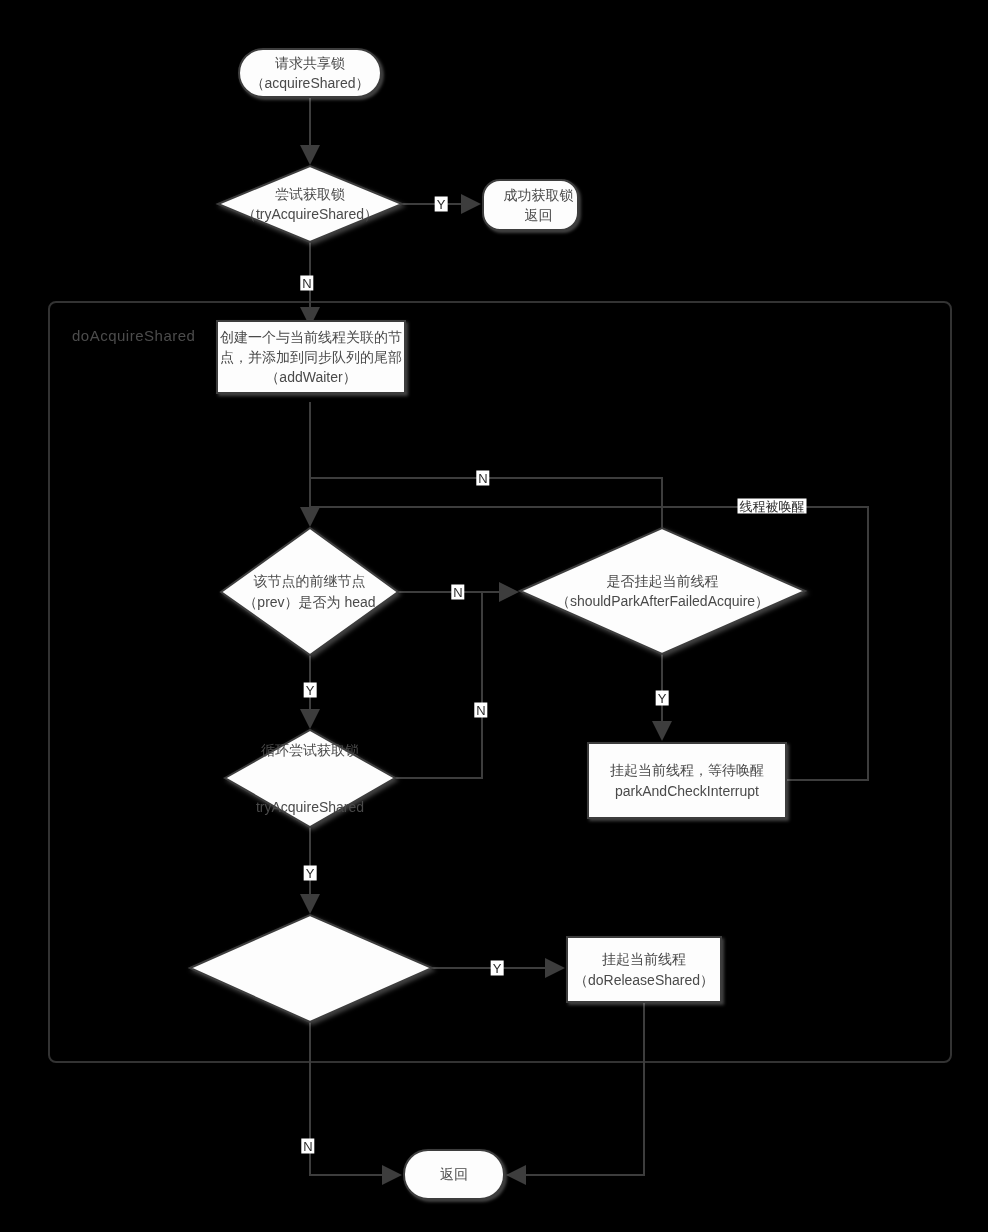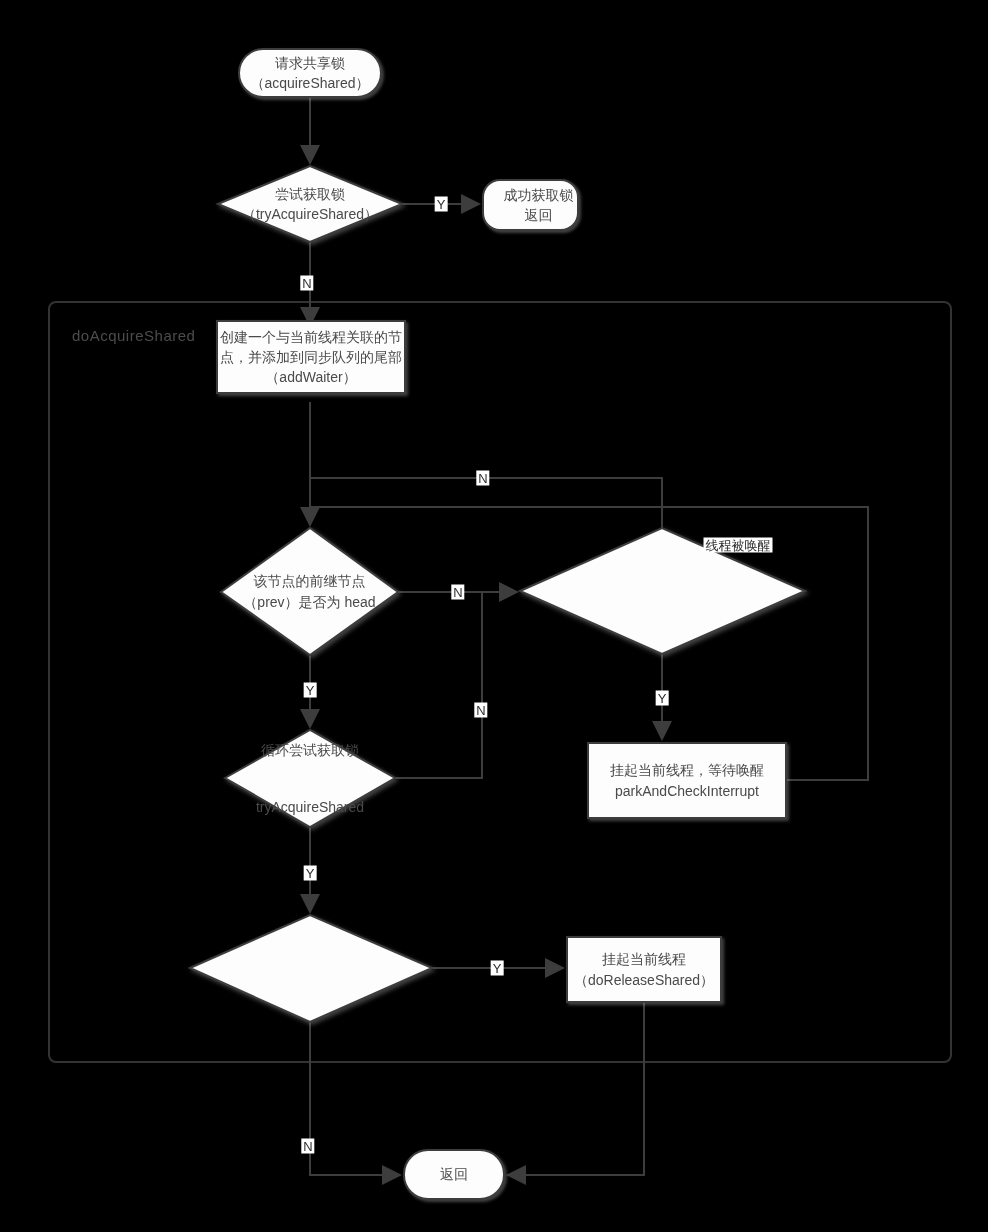--- a/index.html
+++ b/index.html
@@ -111,31 +111,35 @@
   <div class="dlabel" style="left:221px; top:528px; width:177px; height:127px;">
     <div>该节点的前继节点</div>
     <div>（prev）是否为 head</div>
   </div>
 
   <div class="dlabel" style="left:218px; top:166px; width:184px; height:76px;">
     <div>尝试获取锁</div>
     <div>（tryAcquireShared）</div>
   </div>
 
+  <div class="dlabel" style="left:520px; top:528px; width:285px; height:126px;">
+    <div>是否挂起当前线程</div>
+    <div>（shouldParkAfterFailedAcquire）</div>
+  </div>
 
   <div class="dlabel" style="left:225px; top:730px; width:170px; height:97px;gap:36px;">
     <div>循环尝试获取锁</div>
     <div>tryAcquireShared</div>
   </div>
 
 
   <div class="chip" style="left:441px; top:204px;">Y</div>
   <div class="chip" style="left:307px; top:283px;">N</div>
   <div class="chip" style="left:483px; top:478px;">N</div>
-  <div class="chip" style="left:738px; top:506px;margin-top:39px;">线程被唤醒</div>
+  <div class="chip" style="left:772px; top:506px;">线程被唤醒</div>
   <div class="chip" style="left:458px; top:592px;">N</div>
   <div class="chip" style="left:481px; top:710px;">N</div>
   <div class="chip" style="left:310px; top:690px;">Y</div>
   <div class="chip" style="left:662px; top:698px;">Y</div>
   <div class="chip" style="left:310px; top:873px;">Y</div>
   <div class="chip" style="left:497px; top:968px;">Y</div>
   <div class="chip" style="left:308px; top:1146px;">N</div>
 
 </div>
 

